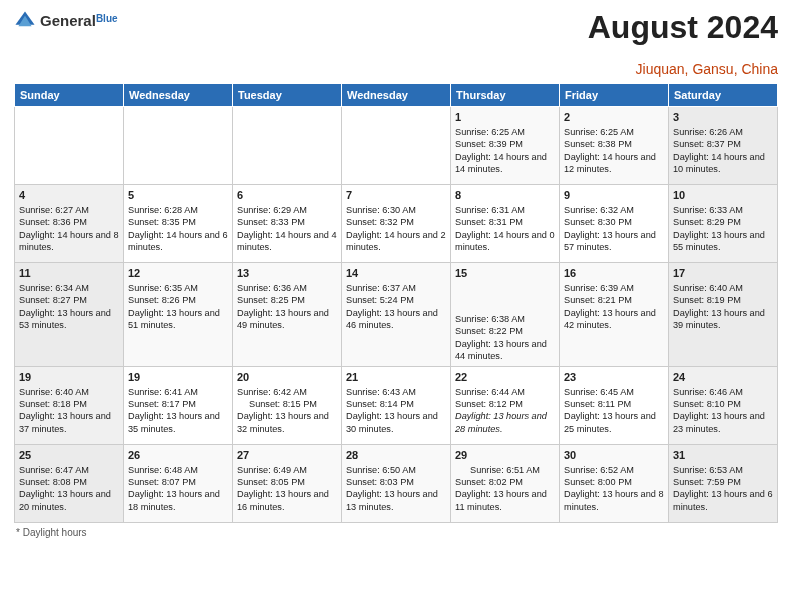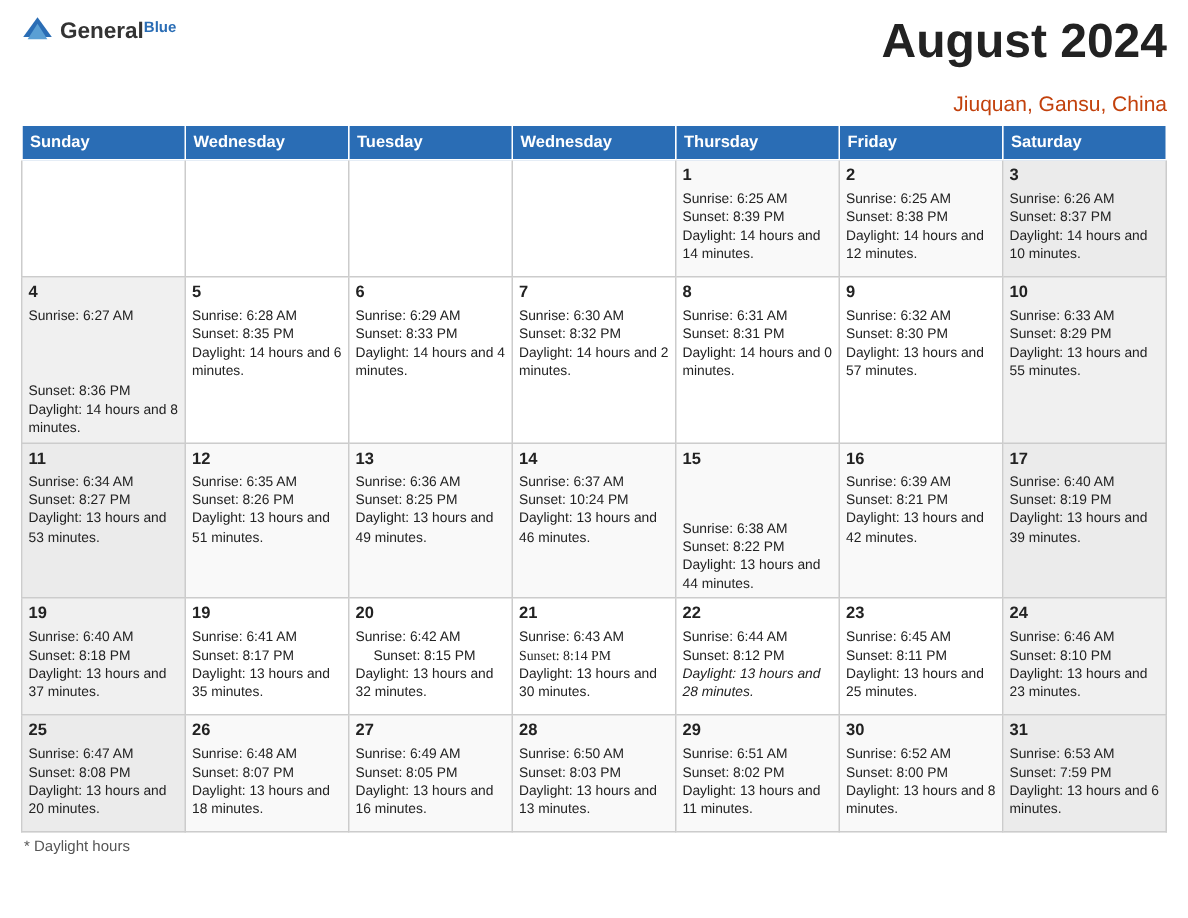--- a/index.html
+++ b/index.html
@@ -164,21 +164,21 @@
             <span class="day-number">3</span>
             <span style="display: block;">Sunrise: 6:26 AM</span>
             <span style="display: block;">Sunset: 8:37 PM</span>
             <span style="display: block;">Daylight: 14 hours and 10 minutes.</span>
           </td>
         </tr>
         <tr>
           <td>
             <span class="day-number">4</span>
             <span style="display: block;">Sunrise: 6:27 AM</span>
-            <span style="display: block; margin-top: 38px;">Sunset: 8:36 PM</span>
+            <span style="display: block;">Sunset: 8:36 PM</span>
             <span style="display: block;">Daylight: 14 hours and 8 minutes.</span>
           </td>
           <td>
             <span class="day-number">5</span>
             <span style="display: block;">Sunrise: 6:28 AM</span>
             <span style="display: block;">Sunset: 8:35 PM</span>
             <span style="display: block;">Daylight: 14 hours and 6 minutes.</span>
           </td>
           <td>
             <span class="day-number">6</span>
@@ -226,21 +226,21 @@
           </td>
           <td>
             <span class="day-number">13</span>
             <span style="display: block;">Sunrise: 6:36 AM</span>
             <span style="display: block;">Sunset: 8:25 PM</span>
             <span style="display: block;">Daylight: 13 hours and 49 minutes.</span>
           </td>
           <td>
             <span class="day-number">14</span>
             <span style="display: block;">Sunrise: 6:37 AM</span>
-            <span style="display: block;">Sunset: 10:24 PM</span>
+            <span style="display: block;">Sunset: 5:24 PM</span>
             <span style="display: block;">Daylight: 13 hours and 46 minutes.</span>
           </td>
           <td>
             <span class="day-number">15</span>
             <span style="display: block; margin-top: 32px;">Sunrise: 6:38 AM</span>
             <span style="display: block;">Sunset: 8:22 PM</span>
             <span style="display: block;">Daylight: 13 hours and 44 minutes.</span>
           </td>
           <td>
             <span class="day-number">16</span>
@@ -270,21 +270,21 @@
           </td>
           <td>
             <span class="day-number">20</span>
             <span style="display: block;">Sunrise: 6:42 AM</span>
             <span style="display: block; margin-left: 12px;">Sunset: 8:15 PM</span>
             <span style="display: block;">Daylight: 13 hours and 32 minutes.</span>
           </td>
           <td>
             <span class="day-number">21</span>
             <span style="display: block;">Sunrise: 6:43 AM</span>
-            <span style="display: block; font-family: Liberation Serif, serif;">Sunset: 8:14 PM</span>
+            <span style="display: block;">Sunset: 8:14 PM</span>
             <span style="display: block;">Daylight: 13 hours and 30 minutes.</span>
           </td>
           <td>
             <span class="day-number">22</span>
             <span style="display: block;">Sunrise: 6:44 AM</span>
             <span style="display: block;">Sunset: 8:12 PM</span>
             <span style="display: block; font-style: italic;">Daylight: 13 hours and 28 minutes.</span>
           </td>
           <td>
             <span class="day-number">23</span>
@@ -319,21 +319,21 @@
             <span style="display: block;">Daylight: 13 hours and 16 minutes.</span>
           </td>
           <td>
             <span class="day-number">28</span>
             <span style="display: block;">Sunrise: 6:50 AM</span>
             <span style="display: block;">Sunset: 8:03 PM</span>
             <span style="display: block;">Daylight: 13 hours and 13 minutes.</span>
           </td>
           <td>
             <span class="day-number">29</span>
-            <span style="display: block;">Sunrise: 6:51 AM</span>
+            <span style="display: block; text-align: center;">Sunrise: 6:51 AM</span>
             <span style="display: block;">Sunset: 8:02 PM</span>
             <span style="display: block;">Daylight: 13 hours and 11 minutes.</span>
           </td>
           <td>
             <span class="day-number">30</span>
             <span style="display: block;">Sunrise: 6:52 AM</span>
             <span style="display: block;">Sunset: 8:00 PM</span>
             <span style="display: block;">Daylight: 13 hours and 8 minutes.</span>
           </td>
           <td>

